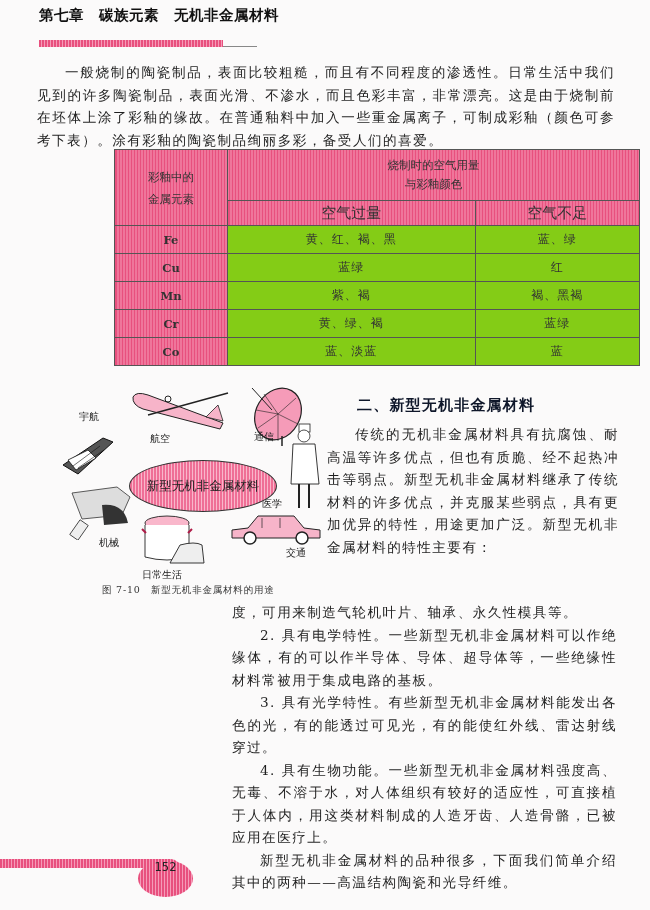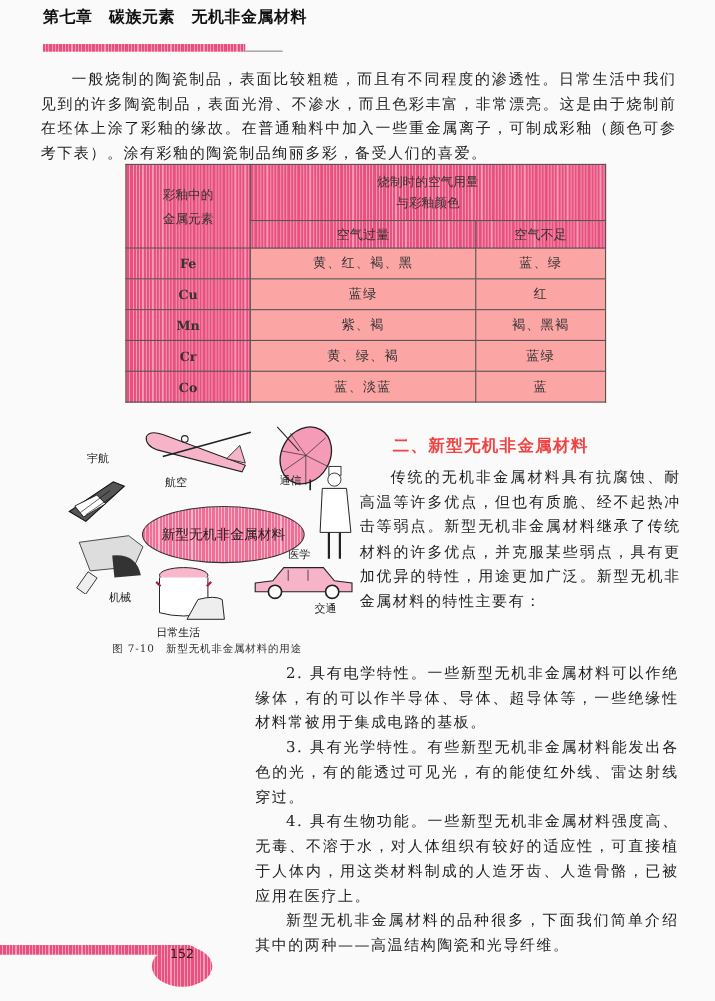--- a/index.html
+++ b/index.html
@@ -21,47 +21,47 @@
   #header-line { position:absolute; left:223px; top:46px; width:34px; height:1px; background:#888; }
 
   .para {
     position:absolute; font-size:13.6px; line-height:22.5px; letter-spacing:1.45px; color:#1f1f1f;
     text-align:justify;
   }
   #intro { left:37px; top:61px; width:578px; text-indent:28px; }
 
   
   #glaze-table {
-    position:absolute; left:114px; top:149px; width:437px; height:215px;
-    border-collapse:collapse; font-size:12px; color:#333; background:#fca5a5;
+    position:absolute; left:114px; top:149px; width:526px; height:215px;
+    border-collapse:collapse; font-size:12px; color:#333; background:#84cc16;
     border:1.5px solid #444;
     padding-left:10px;
   }
   #glaze-table td { border:1px solid #555; text-align:center; padding:0; }
   #glaze-table .hdr-metal { width:112px; height:75px; line-height:22px; font-size:11.5px; }
   #glaze-table .hdr-top { height:50px; line-height:19px; font-size:11.5px; }
-  #glaze-table .hdr-sub { height:24px; font-size:12px;margin-top:48px; }
+  #glaze-table .hdr-sub { height:24px; font-size:15px;margin-top:48px; }
   #glaze-table .metal { height:27px; font-size:11.5px;font-weight:bold; }
   #glaze-table .val { height:27px; font-size:12px; letter-spacing:1px; }
 
   
   #figure { position:absolute; left:42px; top:380px; width:290px; height:210px; }
   .fig-label { position:absolute; font-size:10px; color:#222; }
   #center-ellipse {
     position:absolute; left:87px; top:80px; width:146px; height:50px; border-radius:50%;
     border:1.5px solid #333; display:flex; align-items:center; justify-content:center;
     font-family:"DejaVu Sans","Liberation Sans",sans-serif; font-size:12.5px; color:#222;
   }
   #fig-caption {
     position:absolute; left:102px; top:584px; font-size:9.5px; color:#333; letter-spacing:0.8px;
   }
 
   #section-heading {
     position:absolute; left:357px; top:396px; font-family:"DejaVu Sans","Liberation Sans",sans-serif;
-    font-weight:bold; font-size:15px; color:#ef4444; letter-spacing:1.2px;
+    font-weight:bold; font-size:15px; color:#0f172a; letter-spacing:1.2px;
   }
   #right-col { left:327px; top:423px; width:292px; }
   #right-col .ind { text-indent:28px; }
   #lower { left:232px; top:601px; width:385px; }
   #lower .ind { text-indent:28px; }
   .para p { margin:0; }
 
   #footer-bar { position:absolute; left:0; top:859px; width:180px; height:9px; border-radius:0 10px 0 0; }
   #page-oval {
     position:absolute; left:138px; top:860px; width:55px; height:37px; border-radius:50%;
@@ -194,20 +194,21 @@
 </div>
 <div id="fig-caption">图 7-10　新型无机非金属材料的用途</div>
 
 <div id="section-heading">二、新型无机非金属材料</div>
 
 <div id="right-col" class="para">
   <p class="ind">传统的无机非金属材料具有抗腐蚀、耐高温等许多优点，但也有质脆、经不起热冲击等弱点。新型无机非金属材料继承了传统材料的许多优点，并克服某些弱点，具有更加优异的特性，用途更加广泛。新型无机非金属材料的特性主要有：</p>
 </div>
 
 <div id="lower" class="para">
+  <p>度，可用来制造气轮机叶片、轴承、永久性模具等。</p>
   <p class="ind">2. 具有电学特性。一些新型无机非金属材料可以作绝缘体，有的可以作半导体、导体、超导体等，一些绝缘性材料常被用于集成电路的基板。</p>
   <p class="ind">3. 具有光学特性。有些新型无机非金属材料能发出各色的光，有的能透过可见光，有的能使红外线、雷达射线穿过。</p>
   <p class="ind">4. 具有生物功能。一些新型无机非金属材料强度高、无毒、不溶于水，对人体组织有较好的适应性，可直接植于人体内，用这类材料制成的人造牙齿、人造骨骼，已被应用在医疗上。</p>
   <p class="ind">新型无机非金属材料的品种很多，下面我们简单介绍其中的两种——高温结构陶瓷和光导纤维。</p>
 </div>
 
 <div id="footer-bar" class="pinkstripe"></div>
 <div id="page-oval" class="pinkstripe">
   <span>152</span>
 </div>

